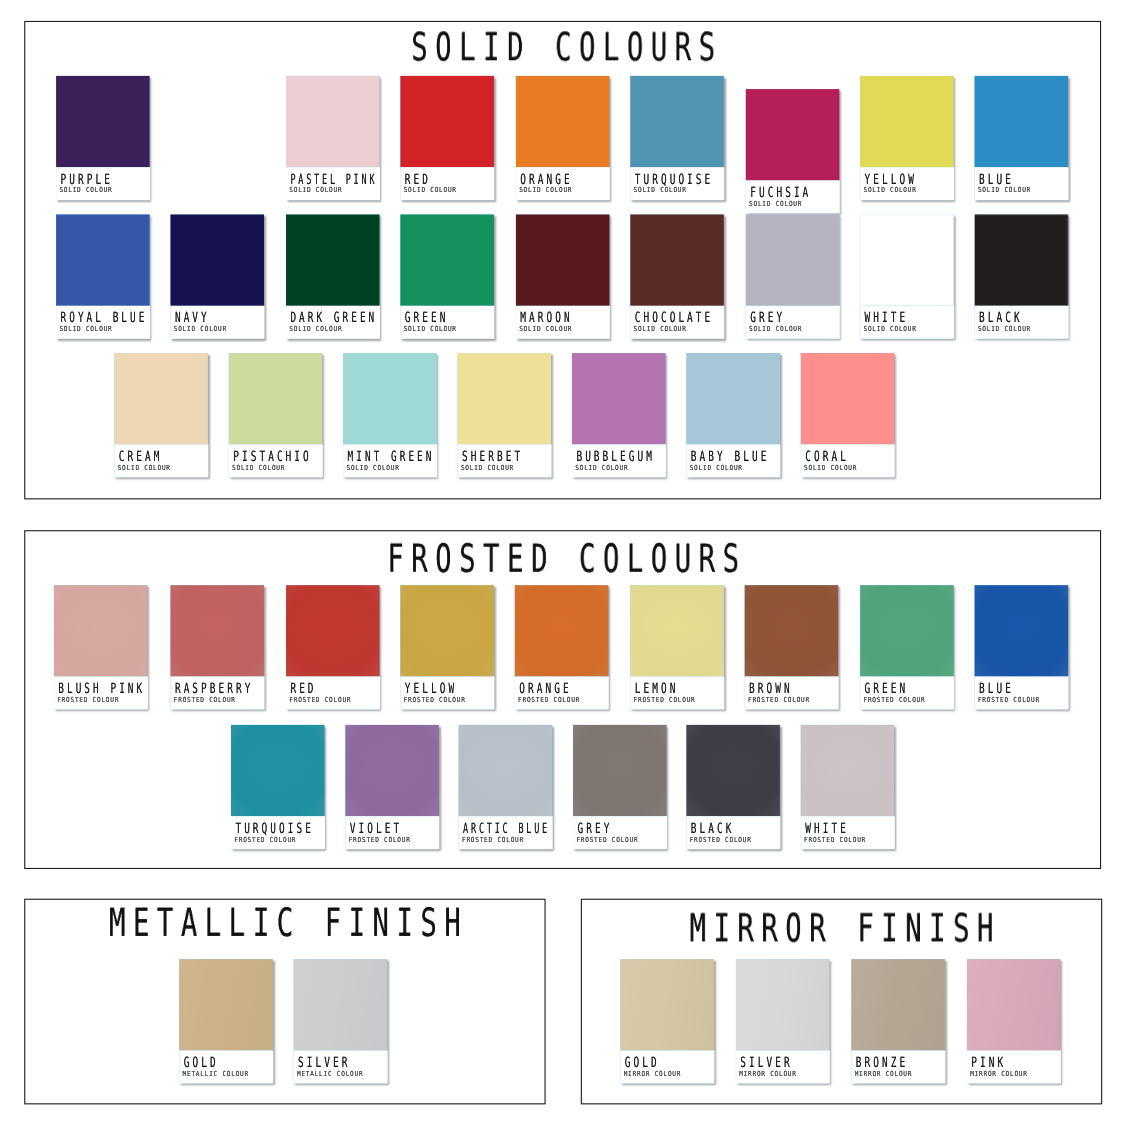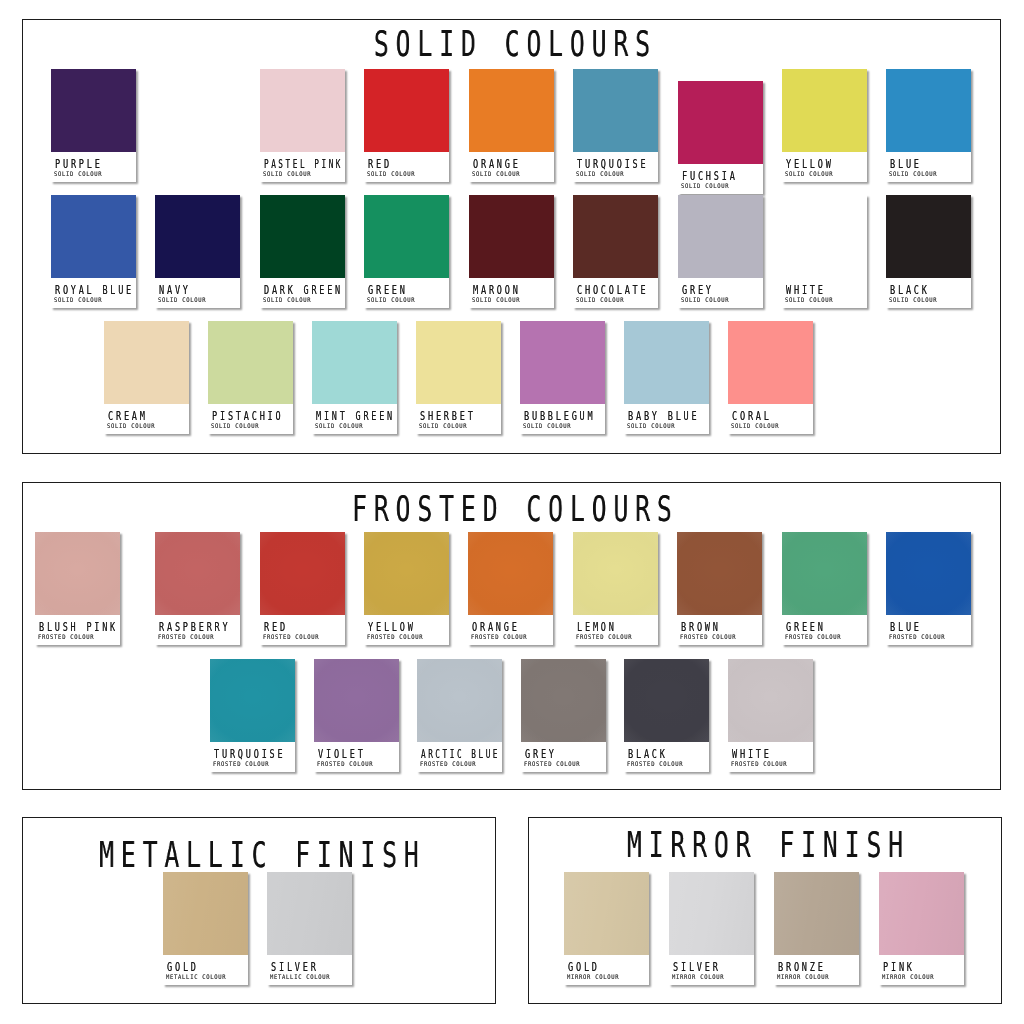--- a/index.html
+++ b/index.html
@@ -264,21 +264,21 @@
   <div class="lab">
     <span class="n">CORAL</span>
     <span class="s">SOLID COLOUR</span>
   </div>
 </div>
 <div class="panel panel-frosted" id="panel-frosted" style="left:22px;top:482px;width:979px;height:308px">
   <div class="title-wrap" style="top:7.5px">
         <div class="sec-title">FROSTED COLOURS</div>
       </div>
 </div>
-<div class="card" style="left:35px;top:532px">
+<div class="card" style="left:49px;top:532px">
   <div class="chip chip-frosted" style="background-color: rgb(216, 169, 161);"></div>
   <div class="lab">
     <span class="n" style="transform: scaleX(0.6605);">BLUSH PINK</span>
     <span class="s">FROSTED COLOUR</span>
   </div>
 </div>
 <div class="card" style="left:155.1px;top:532px">
   <div class="chip chip-frosted" style="background-color: rgb(195, 100, 99);"></div>
   <div class="lab">
     <span class="n">RASPBERRY</span>
@@ -370,21 +370,21 @@
   </div>
 </div>
 <div class="card" style="left:727.5px;top:659px">
   <div class="chip chip-frosted" style="background-color: rgb(204, 196, 198);"></div>
   <div class="lab">
     <span class="n">WHITE</span>
     <span class="s">FROSTED COLOUR</span>
   </div>
 </div>
 <div class="panel panel-metallic" id="panel-metallic" style="left:22px;top:817px;width:474px;height:187px">
-  <div class="title-wrap" style="top:19px">
+  <div class="title-wrap" style="top:4px">
         <div class="sec-title">METALLIC FINISH</div>
       </div>
 </div>
 <div class="card" style="left:163.0px;top:872px">
   <div class="chip chip-metallic" style="background-color: rgb(204, 178, 134);"></div>
   <div class="lab">
     <span class="n">GOLD</span>
     <span class="s">METALLIC COLOUR</span>
   </div>
 </div>

